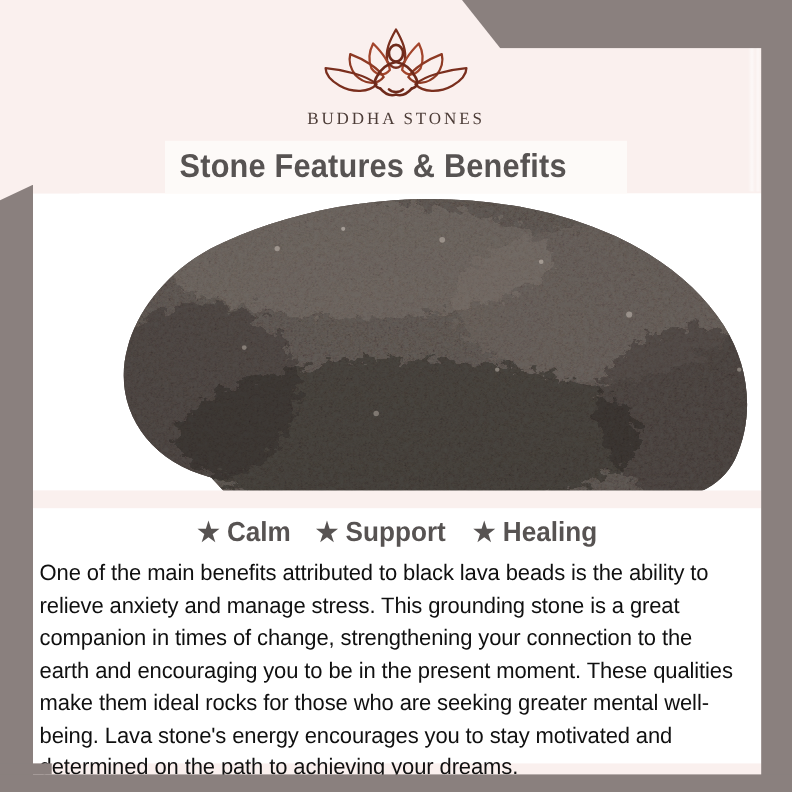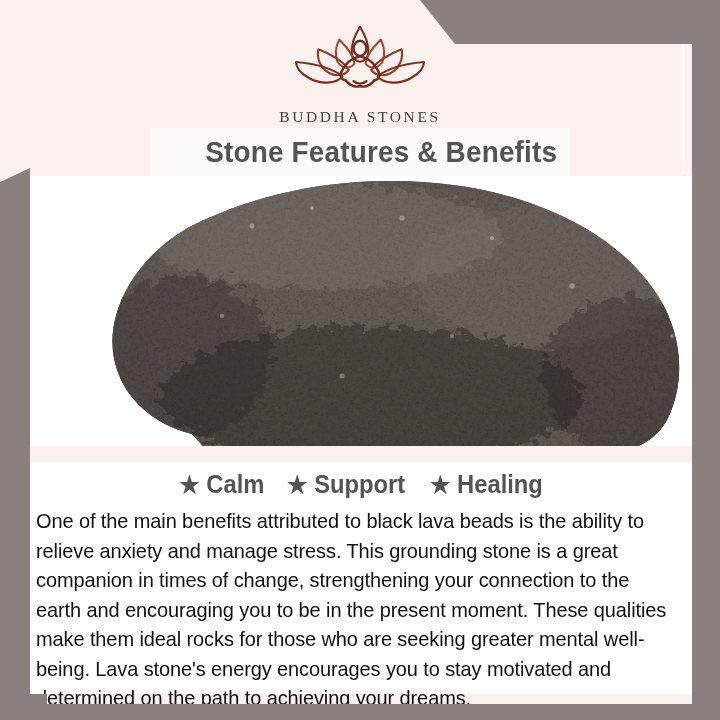--- a/index.html
+++ b/index.html
@@ -51,35 +51,34 @@
         rgba(255,255,255,0) 55%, rgba(255,255,255,.5) 75%,
         rgba(255,255,255,0) 100%);
     z-index:2;
   }
 
   
   .logo-wrap{
     position:absolute;left:0;right:0;top:22px;
     display:flex;flex-direction:column;align-items:center;
     z-index:3;
-    gap:8px;
   }
   .logo-mark{width:160px;height:72px;display:block;}
   .logo-text{
     margin-top:6px;
     font-family:"Liberation Serif", serif;
     font-size:15.5px;letter-spacing:2.6px;
     color:#4d3d38;font-weight:400;
   }
 
   
   .title-band{
     position:absolute;left:150px;top:128px;width:420px;height:48px;
     background:#fdfaf8;
-    display:flex;align-items:center;justify-content:flex-end;
+    display:flex;align-items:center;justify-content:flex-start;
     z-index:4;
   }
   .title-band .title{
     font-family:"Liberation Sans Narrow","Liberation Sans",sans-serif;
     font-weight:bold;
     font-size:30px;
     letter-spacing:.2px;
     color:#575352;
     transform:scaleX(.93);
     white-space:nowrap;

